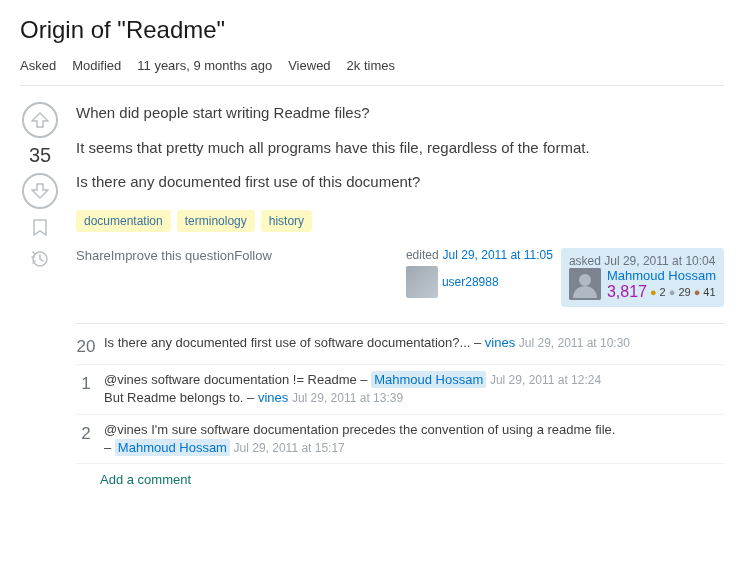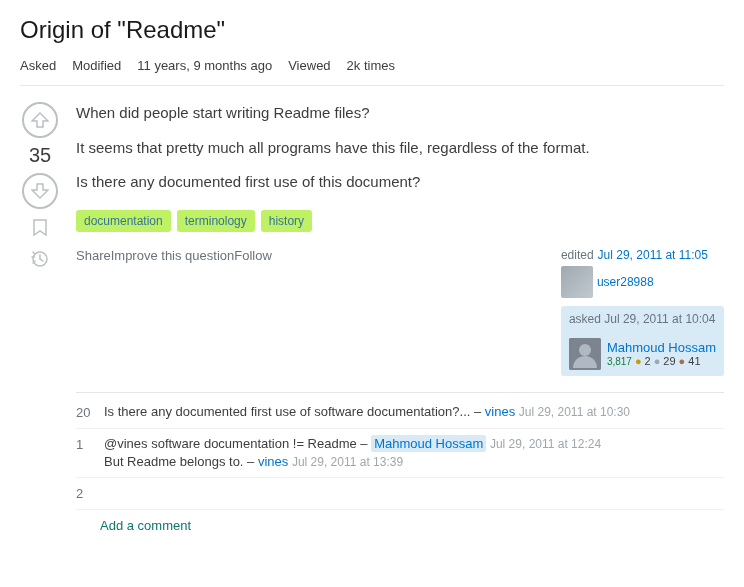--- a/index.html
+++ b/index.html
@@ -75,21 +75,21 @@
       line-height: 1.5;
     }
     .tags {
       display: flex;
       gap: 6px;
       margin-top: 16px;
       margin-bottom: 16px;
       flex-wrap: wrap;
     }
     .tag {
-      background: #bef264;
+      background: #fef9c3;
       color: #39739d;
       font-size: 12px;
       padding: 4px 8px;
       border-radius: 3px;
       cursor: pointer;
     }
     .action-bar {
       display: flex;
       align-items: flex-start;
       justify-content: space-between;
@@ -103,77 +103,76 @@
       align-items: center;
     }
     .action-link {
       cursor: pointer;
       color: #6a737c;
     }
     .user-cards {
       display: flex;
       gap: 8px;
       align-items: flex-start;
-      flex-direction: column;
     }
     .edited-card {
       font-size: 12px;
       color: #6a737c;
     }
     .edited-card .edit-link { color: #0074cc; cursor: pointer; }
     .user-card {
       background: #d9eaf7;
       border-radius: 3px;
       padding: 6px 8px;
       font-size: 12px;
       min-width: 160px;
     }
-    .user-card .asked-label { color: #6a737c; margin-bottom: 12px; }
+    .user-card .asked-label { color: #6a737c; margin-bottom: 0; }
     .user-card .user-info {
       display: flex;
       align-items: center;
       gap: 6px;
     }
     .user-avatar {
       width: 32px;
       height: 32px;
       background: #8f9099;
       border-radius: 2px;
       display: flex;
       align-items: center;
       justify-content: center;
       color: #fff;
       font-size: 14px;
       overflow: hidden;
     }
     .user-name { color: #0074cc; font-size: 13px; cursor: pointer; }
-    .user-rep { color: #15803d; font-size: 10px; }
+    .user-rep { color: #a21caf; font-size: 16px; }
     .rep-badges { display: flex; gap: 3px; align-items: center; font-size: 11px; }
     .badge-gold { color: #cc9900; }
     .badge-silver { color: #9fa6ad; }
     .badge-bronze { color: #ad6c4b; }
     .comments-section {
       border-top: 1px solid #e4e6e8;
       margin-top: 8px;
       padding-top: 4px;
     }
     .comment {
       display: flex;
       gap: 8px;
       padding: 6px 0;
       border-bottom: 1px solid #f0f0f0;
       font-size: 13px;
       line-height: 1.4;
       align-items: flex-start;
     }
     .comment-score {
       min-width: 20px;
-      font-size: 13px;
-      color: #6a737c;
-      text-align: left;
+      font-size: 17px;
+      color: #6a737c;
+      text-align: center;
       padding-top: 1px;
     }
     .comment-body { flex: 1; color: #3d3d3d; }
     .comment-link { color: #0074cc; cursor: pointer; }
     .comment-time { color: #9fa6ad; font-size: 12px; }
     .comment-highlight { background: #d9eaf7; padding: 1px 3px; border-radius: 2px; }
     .add-comment {
       font-size: 13px;
       color: #0f766e;
       cursor: pointer;
@@ -309,18 +308,23 @@
           @vines software documentation != Readme – <span class="comment-highlight comment-link">Mahmoud Hossam</span>
           <span class="comment-time"> Jul 29, 2011 at 12:24</span>
           <br>
           But Readme belongs to. – <span class="comment-link">vines</span>
           <span class="comment-time"> Jul 29, 2011 at 13:39</span>
         </span>
       </div>
 
       <div class="comment">
         <span class="comment-score">2</span>
+        <span class="comment-body">
+          @vines I'm sure software documentation precedes the convention of using a readme file.<br>
+          – <span class="comment-highlight comment-link">Mahmoud Hossam</span>
+          <span class="comment-time"> Jul 29, 2011 at 15:17</span>
+        </span>
       </div>
 
       <div class="add-comment">Add a comment</div>
     </div>
   </div>
 </div>
 
 </body></html>

